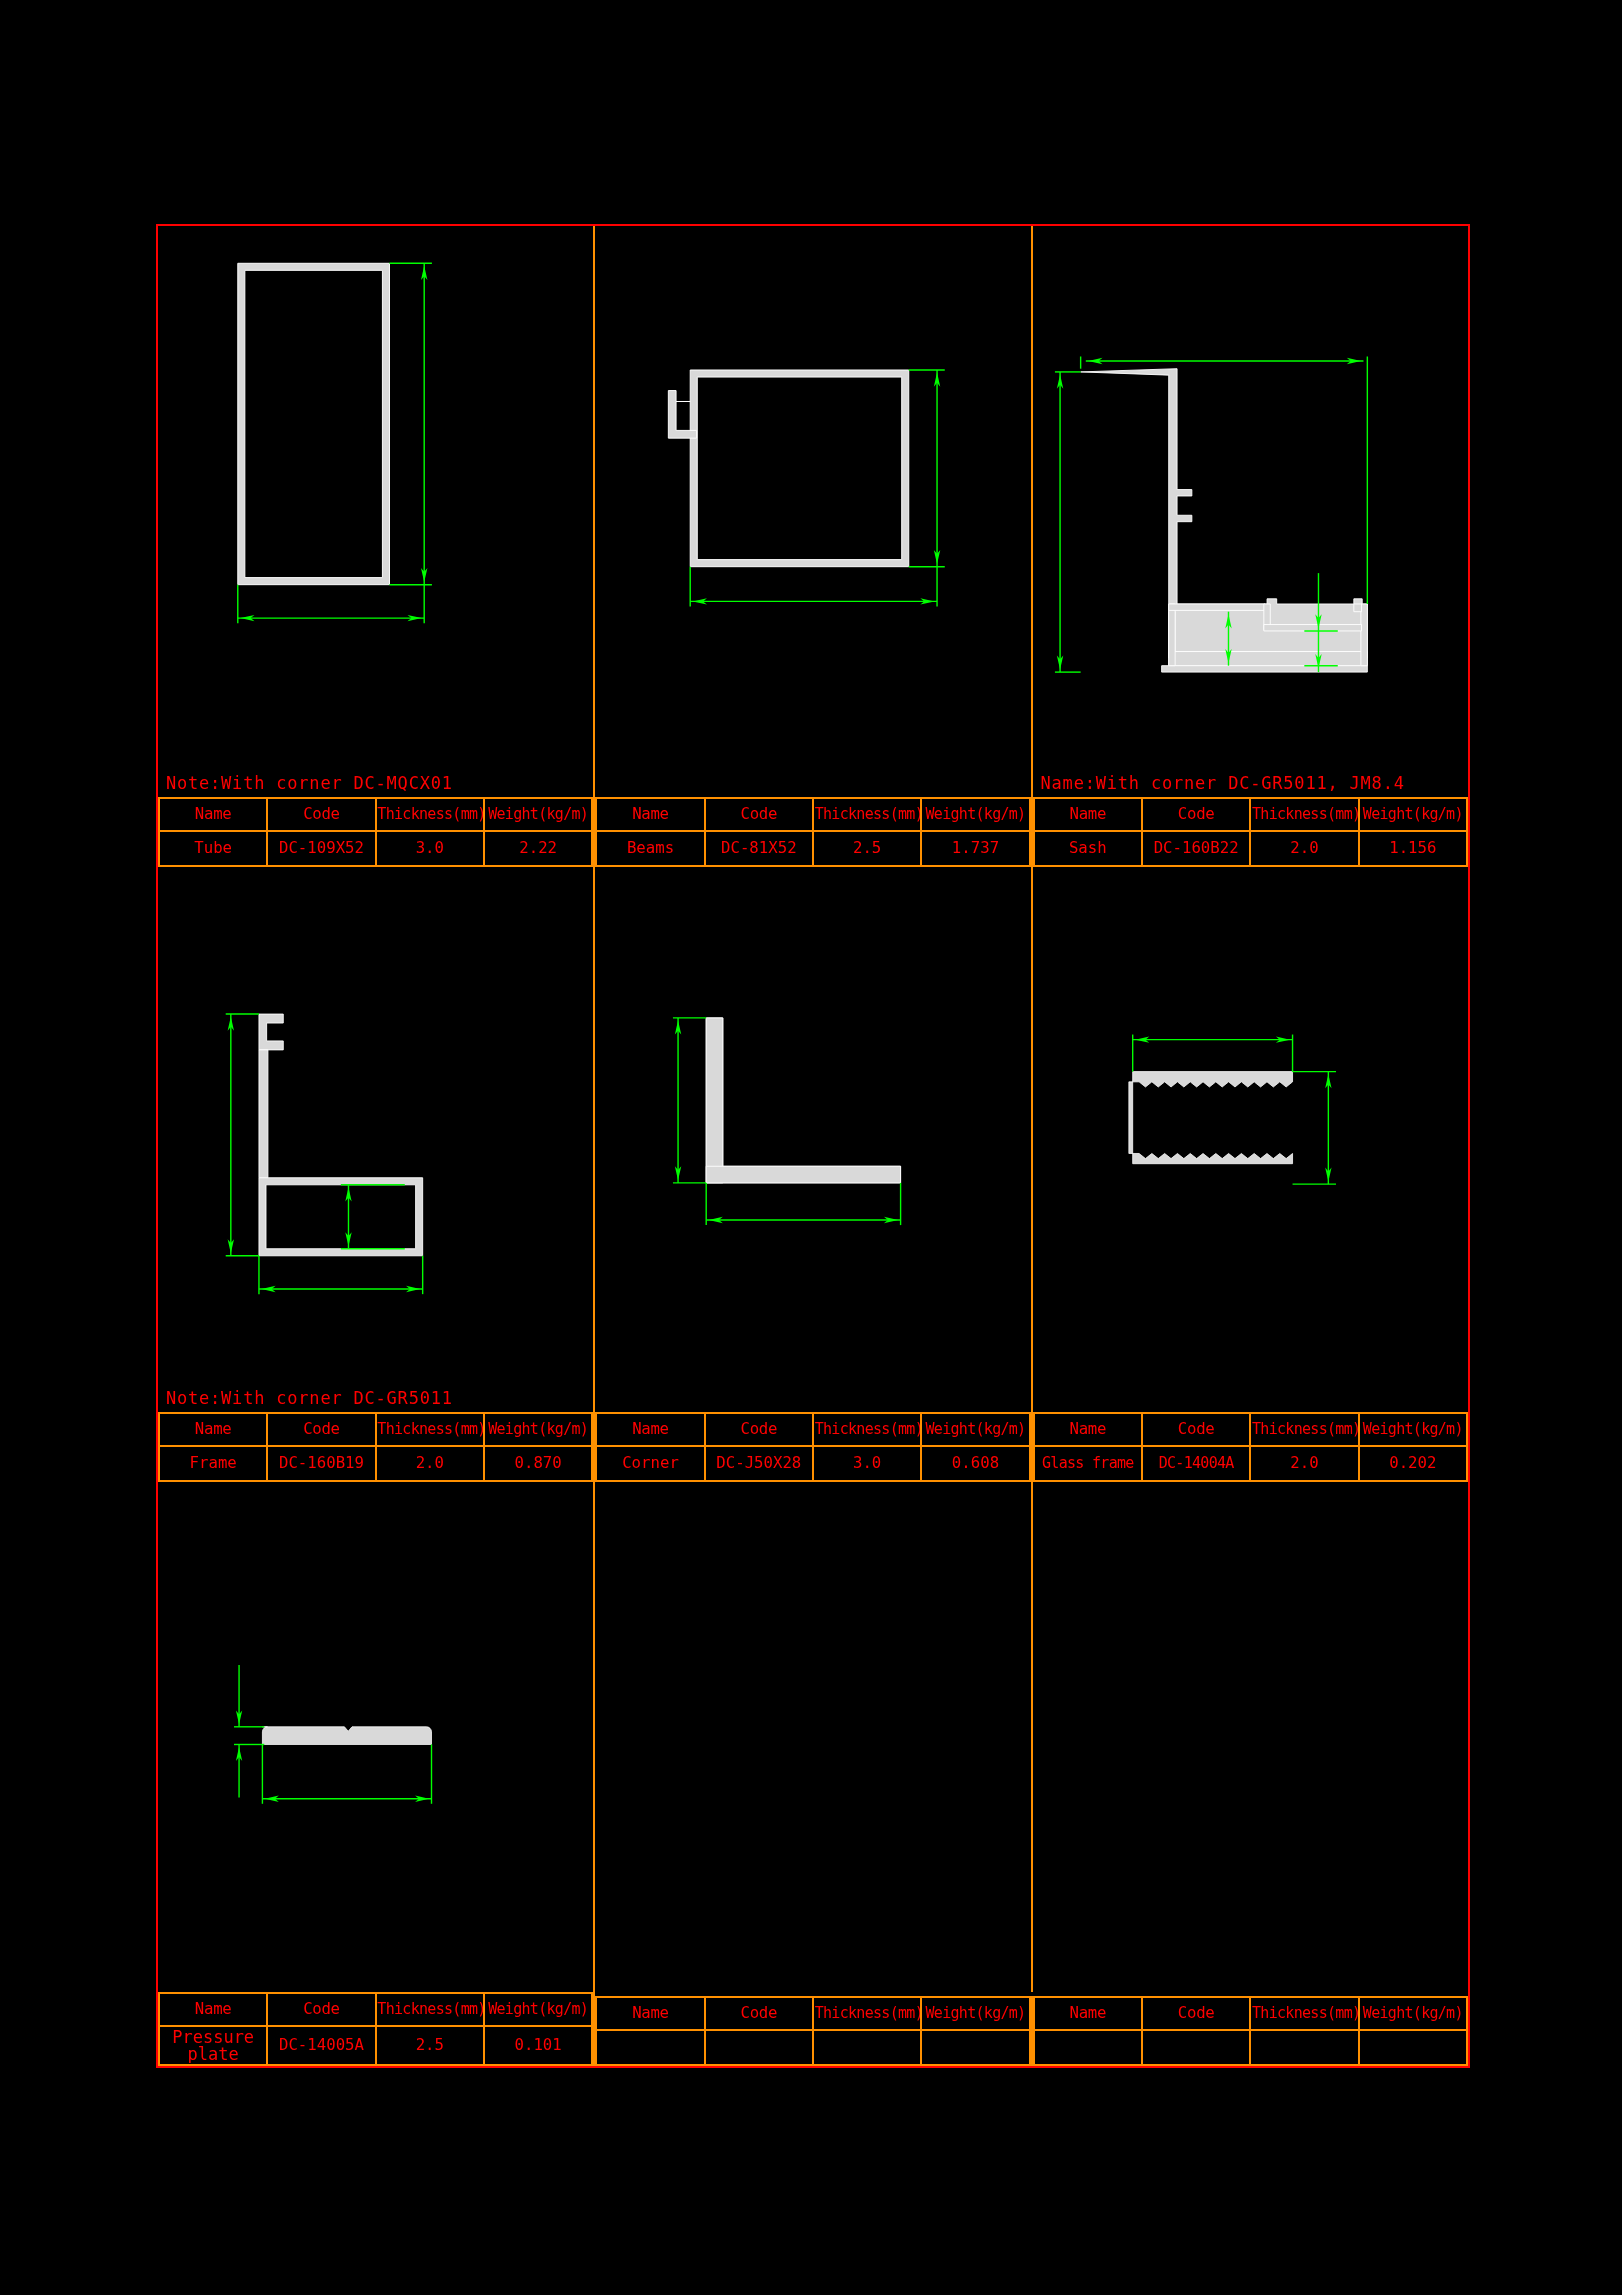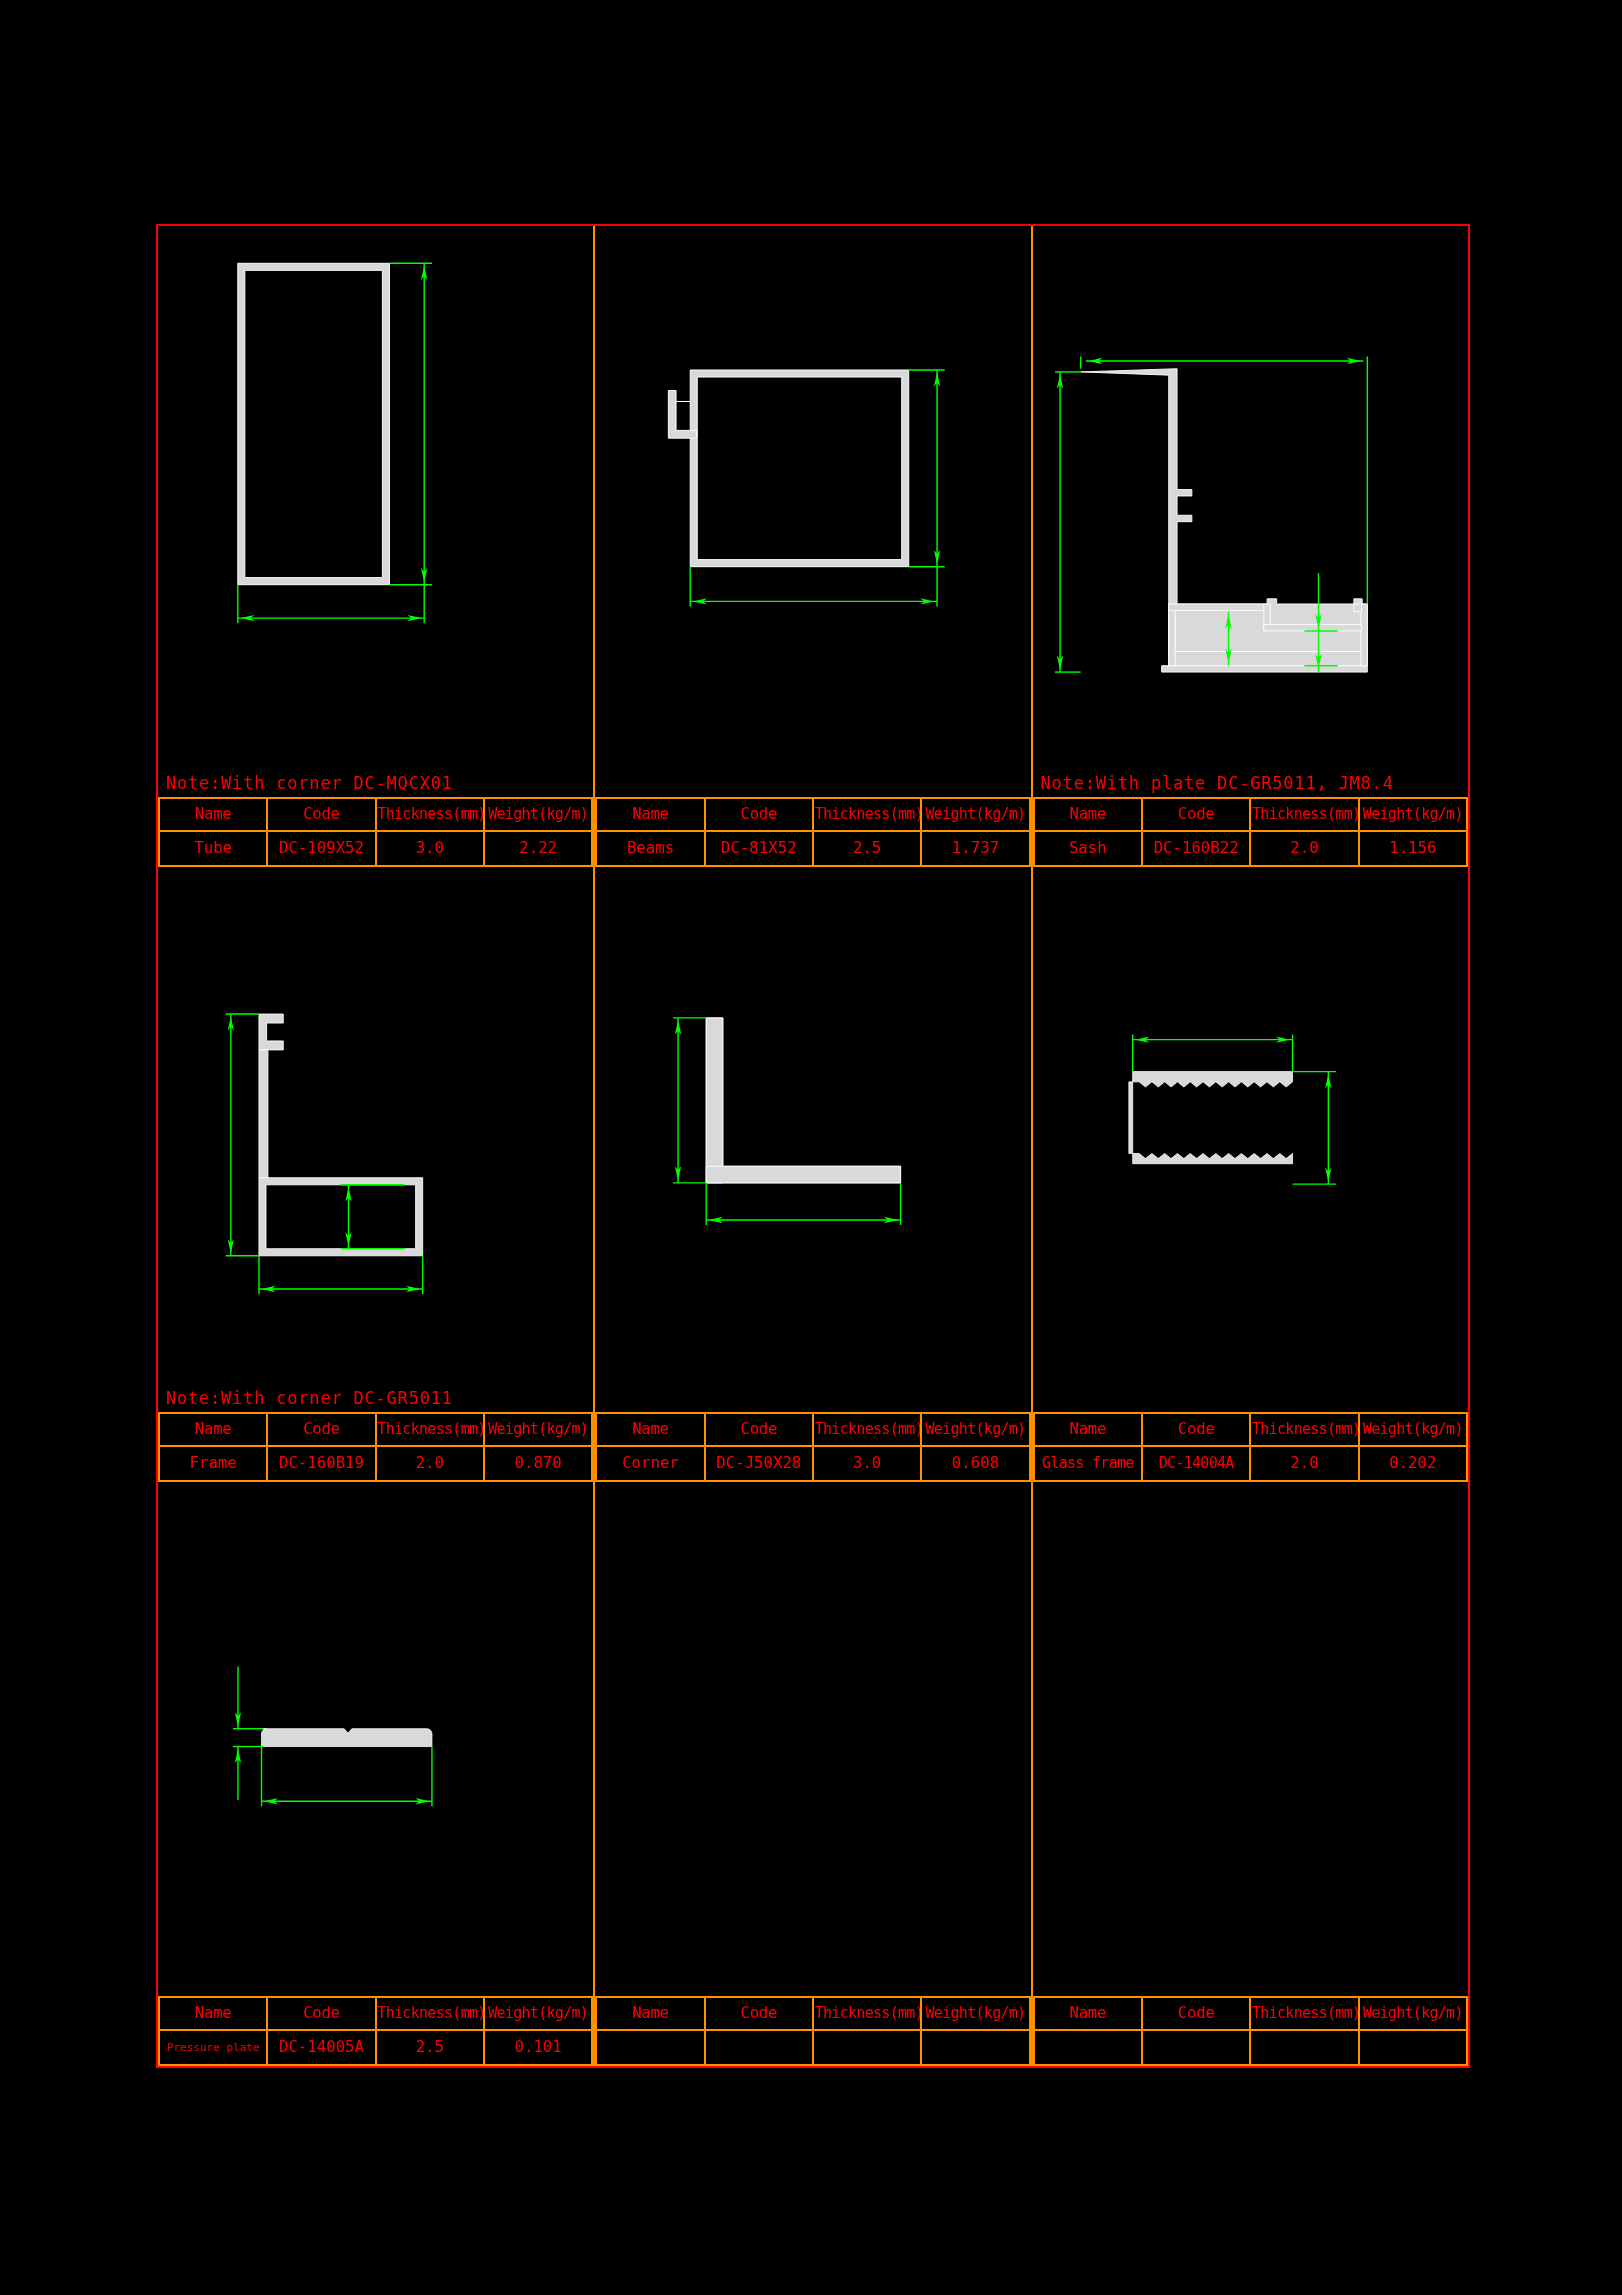--- a/index.html
+++ b/index.html
@@ -92,21 +92,21 @@
     font-size: 15.7px;
     height: 29px;
     padding: 1.3px 0.7px;
     line-height: 1.05;
     overflow: hidden;
     white-space: nowrap;
     font-family: "DejaVu Sans Mono", "Liberation Mono", monospace;
   }
   table.spec td.hdr { letter-spacing: -0.3px; }
   table.spec td.small { font-size: 15px; letter-spacing: -0.7px; }
-  table.spec td.wrap { white-space: normal; font-size: 11px; line-height: 1.0; border-radius: 14px; }
+  table.spec td.wrap { white-space: normal; font-size: 17px; line-height: 1.0; border-radius: 14px; }
   table.spec td.c-name { width: 25%; }
   table.spec td.c-code { width: 25%; }
   table.spec td.c-thk  { width: 25%; }
   table.spec td.c-wgt  { width: 25%; }
   table.spec tr.values td { height: 30px; margin-top: 12px; }
   table.spec td.empty { color: transparent; }
 
   
   .tbl-wrap.first table.spec td:first-child { border-left-color: #ff9000; }
 
@@ -217,21 +217,21 @@
               <polygon points="506,210 484,205 490,210 484,215"></polygon>
               <polygon points="38,231 33,253 38,247 43,253"></polygon>
               <polygon points="38,690 33,668 38,674 43,668"></polygon>
               <polygon points="300,604 295,626 300,620 305,626"></polygon>
               <polygon points="300,680 295,658 300,664 305,658"></polygon>
               <polygon points="440,626 435,604 440,610 445,604"></polygon>
               <polygon points="440,688 435,666 440,672 445,666"></polygon>
             </g>
           </svg>
         </div>
-        <div class="note">Note:With plate DC-GR5011, JM8.4</div>
+        <div class="note">Name:With corner DC-GR5011, JM8.4</div>
       </div>
     </div>
 
     <div class="tables-row">
       <div class="tbl-wrap first">
         <table class="spec">
           <tbody>
               <tr class="headers">
             <td class="hdr c-name">Name</td>
             <td class="hdr c-code">Code</td>

